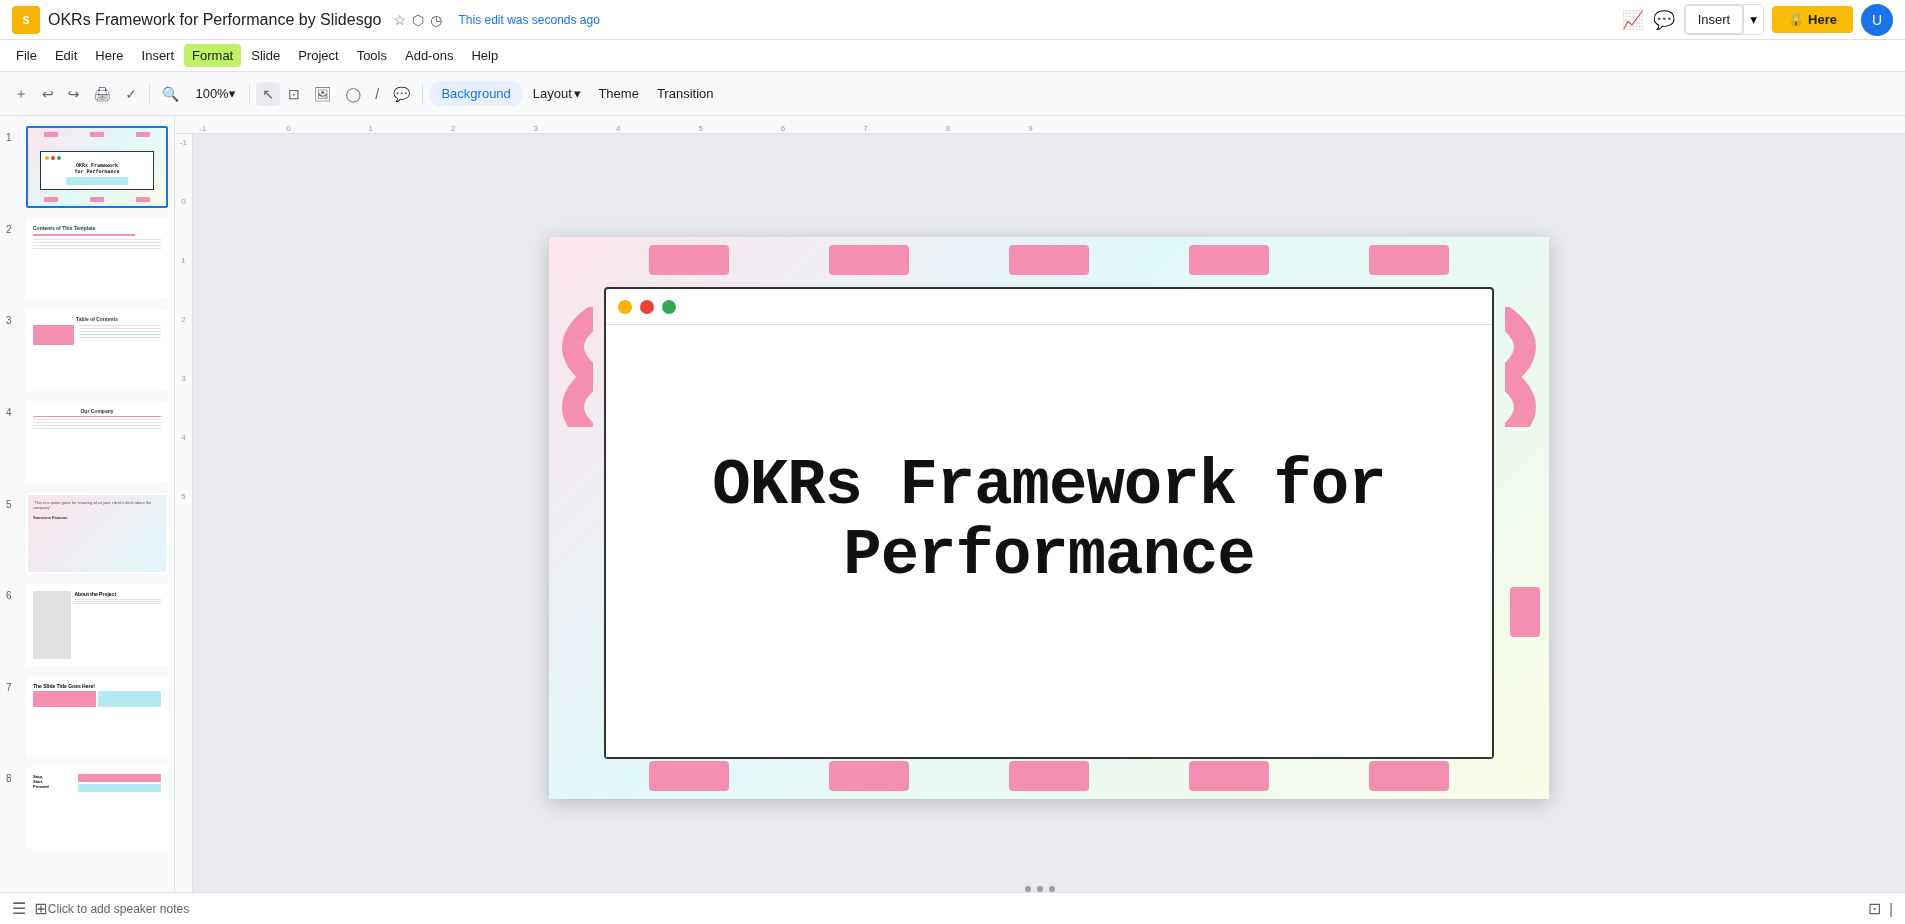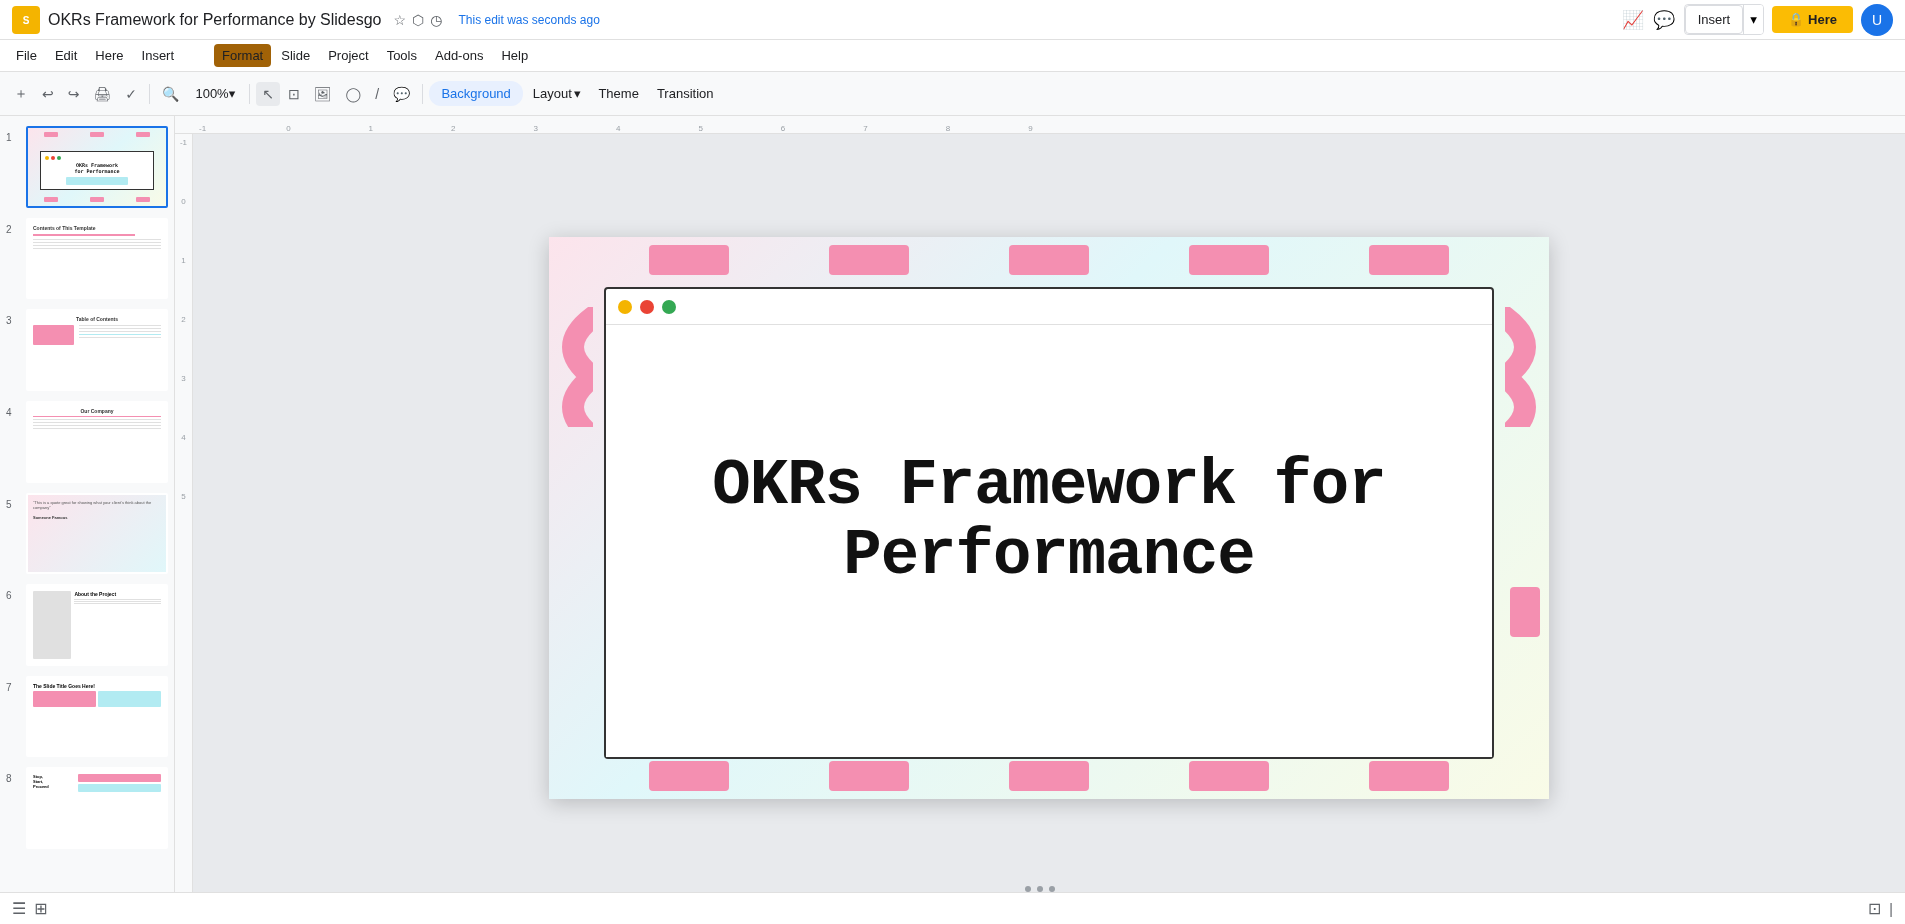--- a/index.html
+++ b/index.html
@@ -31,21 +31,21 @@
     }
     .user-avatar { width: 32px; height: 32px; border-radius: 50%; background: #1a73e8; color: #fff; display: flex; align-items: center; justify-content: center; font-size: 14px; }
 
     
     .menu-bar {
       display: flex; align-items: center; background: #fff;
       padding: 2px 8px; height: 32px; border-bottom: 1px solid #e0e0e0;
       gap: 2px;
     }
     .menu-item { font-size: 13px; color: #202124; padding: 4px 8px; cursor: pointer; border-radius: 4px; }
-    .menu-item.active { background: #a16207; margin-left: 30px; }
+    .menu-item.active { background: #bef264; }
 
     
     .toolbar {
       display: flex; align-items: center; background: #f8f9fa;
       padding: 4px 8px; height: 44px; border-bottom: 1px solid #e0e0e0;
       gap: 2px; flex-wrap: nowrap; overflow: hidden;
     }
     .toolbar-btn {
       padding: 4px 6px; border: none; background: none; cursor: pointer;
       border-radius: 4px; display: flex; align-items: center; font-size: 14px; color: #5f6368;
@@ -454,17 +454,18 @@
 
   </div>
 
 </div>
 
 <div class="bottom-bar">
   <div style="display:flex; align-items:center; gap:8px;">
     <span class="view-icon">☰</span>
     <span class="view-icon">⊞</span>
   </div>
+  <span class="speaker-notes">Click to add speaker notes</span>
   <div class="bottom-right">
     <span style="font-size:16px; color:#5f6368; cursor:pointer;">⊡</span>
     <span style="font-size:14px; color:#5f6368; cursor:text;">|</span>
   </div>
 </div>
 
 </body></html>

